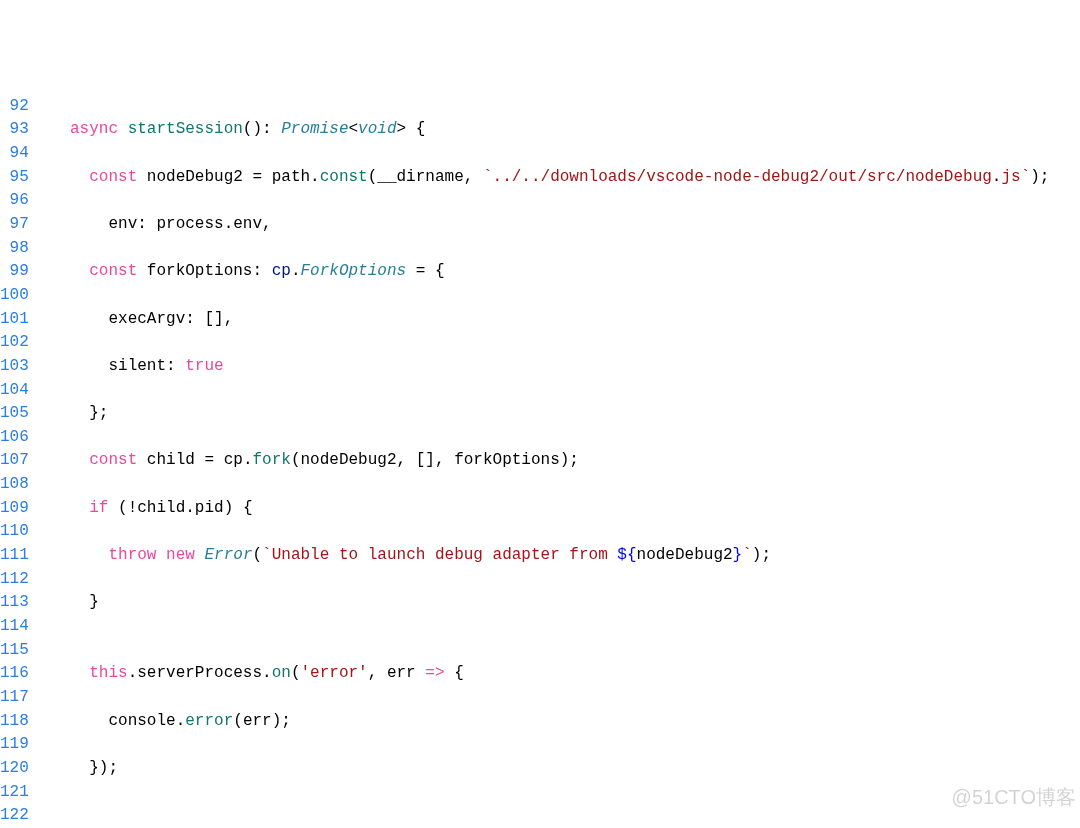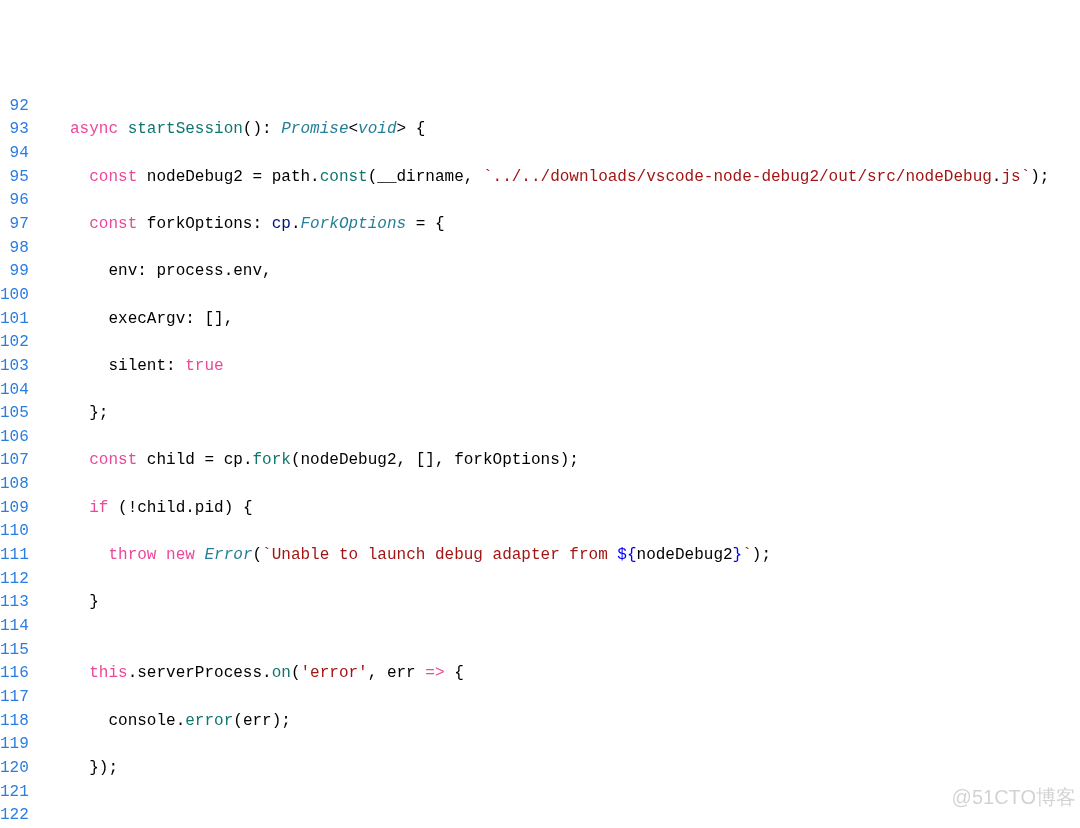--- a/index.html
+++ b/index.html
@@ -51,22 +51,22 @@
 </head>
 <body>
 
 
 
 <div class="editor">
   <div class="gutter"><span class="ln">92</span><span class="ln">93</span><span class="ln">94</span><span class="ln">95</span><span class="ln">96</span><span class="ln">97</span><span class="ln">98</span><span class="ln">99</span><span class="ln">100</span><span class="ln">101</span><span class="ln">102</span><span class="ln">103</span><span class="ln">104</span><span class="ln">105</span><span class="ln">106</span><span class="ln">107</span><span class="ln">108</span><span class="ln">109</span><span class="ln">110</span><span class="ln">111</span><span class="ln">112</span><span class="ln">113</span><span class="ln">114</span><span class="ln">115</span><span class="ln">116</span><span class="ln">117</span><span class="ln">118</span><span class="ln">119</span><span class="ln">120</span><span class="ln">121</span><span class="ln">122</span><span class="ln">123</span></div>
   <div class="code">
 <span class="line">  <span class="kw">async</span> <span class="fn">startSession</span>(): <span class="typeDark">Promise</span>&lt;<span class="typeDark">void</span>&gt; {</span>
 <span class="line">    <span class="kw">const</span> <span>nodeDebug2</span> = <span>path</span>.<span class="fn">const</span>(<span>__dirname</span>, <span class="tmpl">`<span>../../downloads/vscode-node-debug2/out/src/nodeDebug</span></span>.<span class="tmpl"><span>js</span>`</span>);</span>
+<span class="line">      <span>env</span>: <span>process</span>.<span>env</span>,</span>
 <span class="line">    <span class="kw">const</span> <span>forkOptions</span>: <span class="ident">cp</span>.<span class="typeDark">ForkOptions</span> = {</span>
-<span class="line">      <span>env</span>: <span>process</span>.<span>env</span>,</span>
 <span class="line">      <span>execArgv</span>: [],</span>
 <span class="line">      <span>silent</span>: <span class="kw">true</span></span>
 <span class="line">    };</span>
 <span class="line">    <span class="kw">const</span> <span>child</span> = <span>cp</span>.<span class="fn">fork</span>(<span>nodeDebug2</span>, [], <span>forkOptions</span>);</span>
 <span class="line">    <span class="kw">if</span> (!<span>child</span>.<span>pid</span>) {</span>
 <span class="line">      <span class="kw">throw</span> <span class="kw">new</span> <span class="typeDark">Error</span>(<span class="tmpl">`<span>Unable to launch debug adapter from </span><span class="tmplp">${</span></span><span>nodeDebug2</span><span class="tmpl"><span class="tmplp">}</span>`</span>);</span>
 <span class="line">    }</span>
 <span class="line"></span>
 <span class="line">    <span class="kw">this</span>.<span>serverProcess</span>.<span class="fn">on</span>(<span class="str">'error'</span>, <span>err</span> <span class="kw">=&gt;</span> {</span>
 <span class="line">      <span>console</span>.<span class="fn">error</span>(<span>err</span>);</span>

